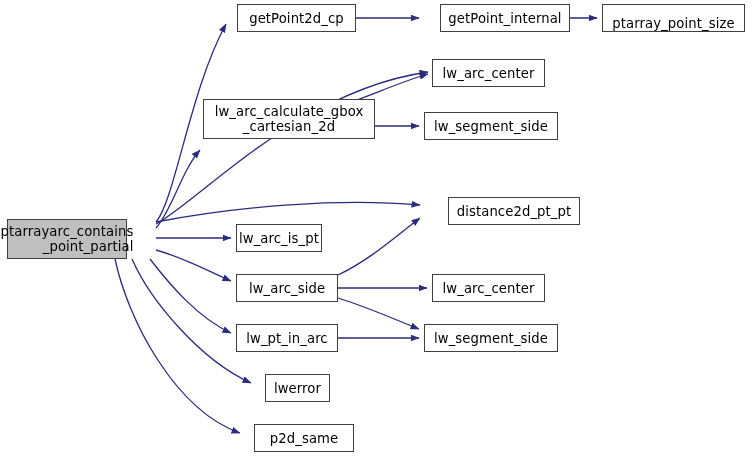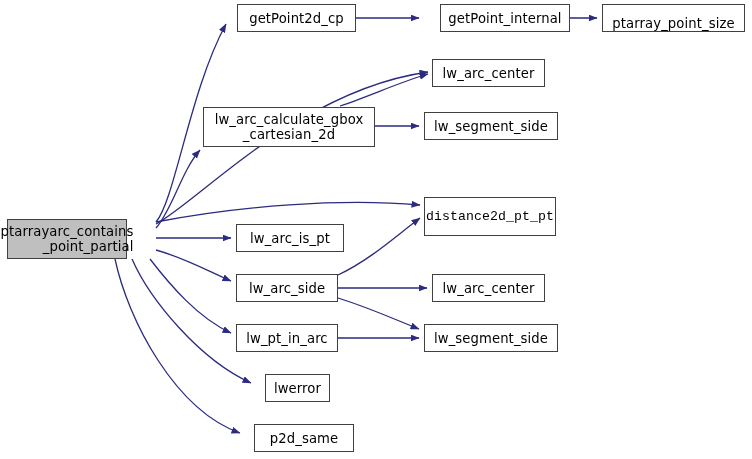--- a/index.html
+++ b/index.html
@@ -62,25 +62,25 @@
         <path d="M 338,338 L 419,338" fill="none" stroke="#2b2b7f" stroke-width="1.3" marker-end="url(#arrow)"></path>
       </g>
   </svg>
   <div id="node-layer">
       <div class="node root" style="left: 7px; top: 219px; width: 120px; height: 40px; text-align: right;"><span class="lbl">ptarrayarc_contains
 _point_partial</span></div>
       <div class="node" style="left: 237px; top: 4px; width: 119px; height: 28px;"><span class="lbl">getPoint2d_cp</span></div>
       <div class="node" style="left: 440px; top: 4px; width: 130px; height: 28px;"><span class="lbl">getPoint_internal</span></div>
       <div class="node" style="left: 602px; top: 4px; width: 143px; height: 28px; align-items: flex-end;"><span class="lbl">ptarray_point_size</span></div>
       <div class="node" style="left: 432px; top: 59px; width: 113px; height: 28px;"><span class="lbl">lw_arc_center</span></div>
-      <div class="node" style="left: 203px; top: 107px; width: 172px; height: 40px;"><span class="lbl">lw_arc_calculate_gbox
+      <div class="node" style="left: 203px; top: 99px; width: 172px; height: 40px;"><span class="lbl">lw_arc_calculate_gbox
 _cartesian_2d</span></div>
       <div class="node" style="left: 424px; top: 112px; width: 134px; height: 28px;"><span class="lbl">lw_segment_side</span></div>
-      <div class="node" style="left: 424px; top: 197px; width: 132px; height: 39px; font-family: Liberation Mono, monospace;"><span class="lbl">distance2d_pt_pt</span></div>
-      <div class="node" style="left: 236px; top: 224px; width: 108px; height: 28px;"><span class="lbl">lw_arc_is_pt</span></div>
+      <div class="node" style="left: 448px; top: 197px; width: 132px; height: 28px;"><span class="lbl">distance2d_pt_pt</span></div>
+      <div class="node" style="left: 236px; top: 224px; width: 86px; height: 28px;"><span class="lbl">lw_arc_is_pt</span></div>
       <div class="node" style="left: 236px; top: 274px; width: 102px; height: 28px;"><span class="lbl">lw_arc_side</span></div>
       <div class="node" style="left: 432px; top: 274px; width: 113px; height: 28px;"><span class="lbl">lw_arc_center</span></div>
       <div class="node" style="left: 236px; top: 324px; width: 102px; height: 28px;"><span class="lbl">lw_pt_in_arc</span></div>
       <div class="node" style="left: 424px; top: 324px; width: 134px; height: 28px;"><span class="lbl">lw_segment_side</span></div>
       <div class="node" style="left: 265px; top: 374px; width: 65px; height: 28px;"><span class="lbl">lwerror</span></div>
       <div class="node" style="left: 254px; top: 424px; width: 100px; height: 28px;"><span class="lbl">p2d_same</span></div>
     </div>
 </div>
 
 </body></html>

